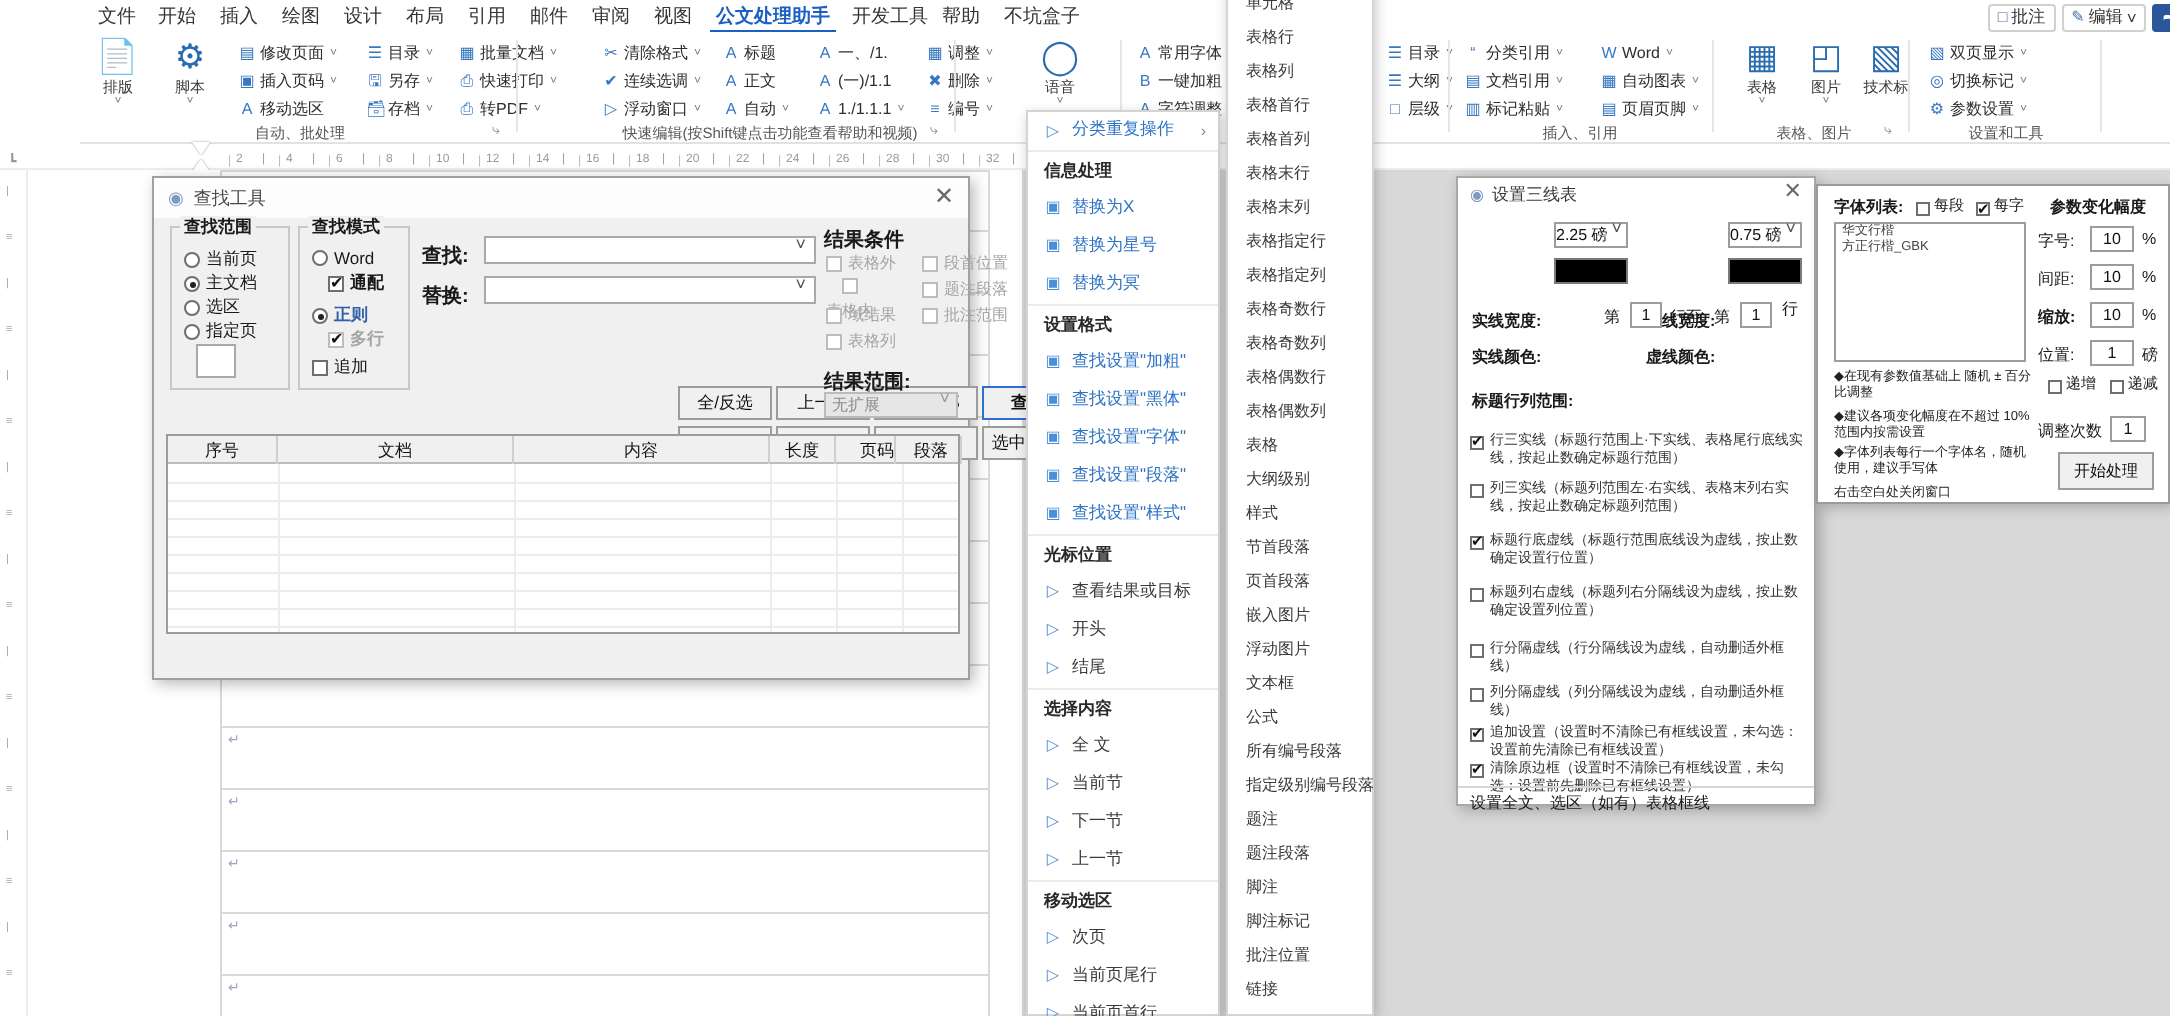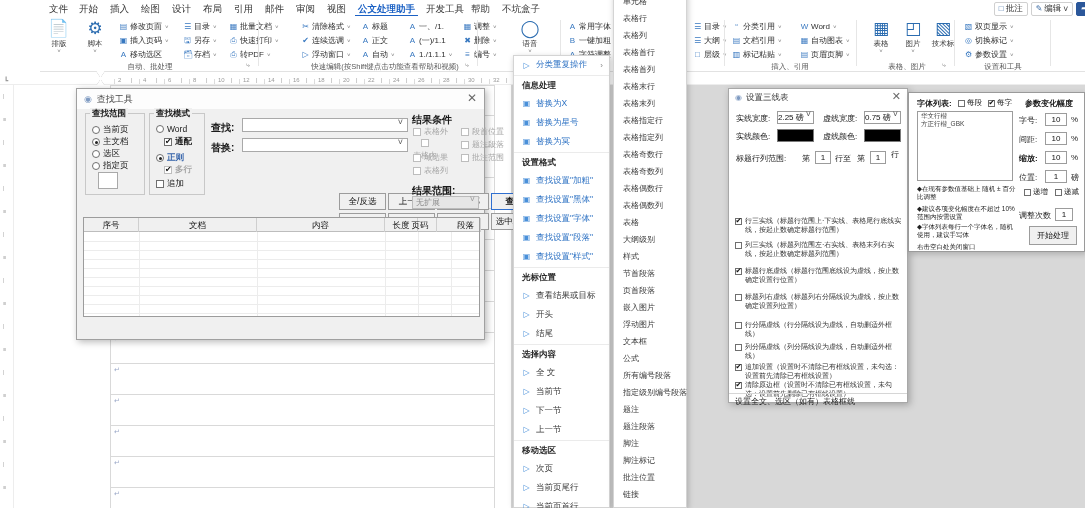--- a/index.html
+++ b/index.html
@@ -97,41 +97,41 @@
   .si { height:17px; line-height:17px; padding-left:9px; font-size:8px; color:#3a3a3a; white-space:nowrap; }
 
   
   .dlgT { position:absolute; left:728px; top:88px; width:180px; height:315px; background:#fff;
           border:1px solid #a8a8a8; box-shadow:2px 2px 7px rgba(0,0,0,.26); }
   .dlgT .ttl { position:absolute; left:0; top:0; width:100%; height:17px; background:#fff; display:flex; align-items:center; }
   .dlgT .ttl .tI { margin-left:6px; font-size:8px; color:#7f9bc2; }
   .dlgT .ttl .tT { margin-left:4px; font-size:8.5px; color:#3a3a3a; }
   .dlgT .ttl .tX { position:absolute; right:6px; top:1px; font-size:11px; color:#6a6a6a; line-height:13px; }
   .tl { position:absolute; font-size:8px; color:#1a1a1a; white-space:nowrap; }
-  .tl.b { font-weight:normal; }
+  .tl.b { font-weight:bold;margin-top:42px; }
   .tcombo { position:absolute; height:13px; background:#fff; border:1px solid #9c9c9c; font-size:8px; color:#111;
             line-height:11px; text-align:left; }
   .tcombo::after { content:"\02C5"; position:absolute; right:2px; top:-3px; font-size:9px; color:#555; }
   .swatch { position:absolute; height:13px; background:#000; border:1px solid #7a7a7a; }
   .numin { position:absolute; height:13px; background:#fff; border:1px solid #9c9c9c; font-size:8px; color:#111; text-align:center; line-height:11px; }
   .tchk { position:absolute; display:flex; align-items:flex-start; gap:3px; font-size:7px; color:#333; line-height:8.5px; }
   .tchk .m { width:7px; height:7px; border:1px solid #6f6f6f; background:#fff; position:relative; flex:none; margin-top:1px; }
   .tchk.on .m::after { content:"\2714"; position:absolute; left:-0.5px; top:-2.5px; font-size:7.5px; color:#111; }
   .gobtn { position:absolute; background:#dcdcdc; border:1px solid #c6c6c6; color:#8e8e8e; display:flex; flex-direction:column;
            align-items:center; justify-content:center; font-size:8px; line-height:11px; }
 
   
   .dlgF { position:absolute; left:908px; top:92px; width:177px; height:160px; background:#fff; border:1px solid #9a9a9a;
           box-shadow:2px 2px 6px rgba(0,0,0,.2); }
   .fl { position:absolute; font-size:8px; color:#1a1a1a; white-space:nowrap; }
   .fl.b { font-weight:bold; }
   .flist { position:absolute; background:#fff; border:1px solid #9c9c9c; overflow:hidden; }
   .flist div { font-size:6.5px; color:#444; line-height:8px; padding-left:3px; }
   .fnum { position:absolute; height:13px; background:#fff; border:1px solid #9c9c9c; font-size:8px; text-align:center; line-height:11px; color:#111; }
-  .fchk { position:absolute; display:flex; align-items:center; gap:2px; font-size:7.5px; color:#222; white-space:nowrap; }
+  .fchk { position:absolute; display:flex; align-items:flex-end; gap:2px; font-size:7.5px; color:#222; white-space:nowrap; }
   .fchk .m { width:7px; height:7px; border:1px solid #6f6f6f; background:#fff; position:relative; flex:none; }
   .fchk.on .m::after { content:"\2714"; position:absolute; left:-0.5px; top:-2.5px; font-size:7.5px; color:#111; }
   .fnote { position:absolute; font-size:6.5px; color:#222; line-height:8px; }
   .fgo { position:absolute; background:#f0f0f0; border:1px solid #9c9c9c; font-size:8px; color:#111;
          display:flex; align-items:center; justify-content:center; }
 </style>
 </head>
 <body>
 
 <div id="root">
@@ -653,21 +653,21 @@
       </div>
     <div class="lbl b" style="left:335px;top:95px;">结果范围:</div>
     <div class="rcombo" style="left:335px;top:107px;width:67px;">无扩展</div>
 
     <div class="grid">
       <div class="ghdr" id="gridhdr">
           <div class="gh" style="left: 0px; width: 55px;"><span>序号</span></div>
           <div class="gh" style="left: 55px; width: 118px;"><span>文档</span></div>
           <div class="gh" style="left: 173px; width: 128px;"><span>内容</span></div>
           <div class="gh" style="left: 301px; width: 33px;"><span>长度</span></div>
-          <div class="gh" style="left: 320px; width: 33px;"><span>页码</span></div>
+          <div class="gh" style="left: 331px; width: 33px; text-align: right;"><span>页码</span></div>
           <div class="gh" style="left: 367px; width: 30px;"><span>段落</span></div>
         </div>
       <div id="gridbody">
           <div class="gvline" style="left: 55px;"></div>
           <div class="gvline" style="left: 173px;"></div>
           <div class="gvline" style="left: 301px;"></div>
           <div class="gvline" style="left: 334px;"></div>
           <div class="gvline" style="left: 367px;"></div>
           <div class="gline" style="top: 23px;"></div>
           <div class="gline" style="top: 32px;"></div>

